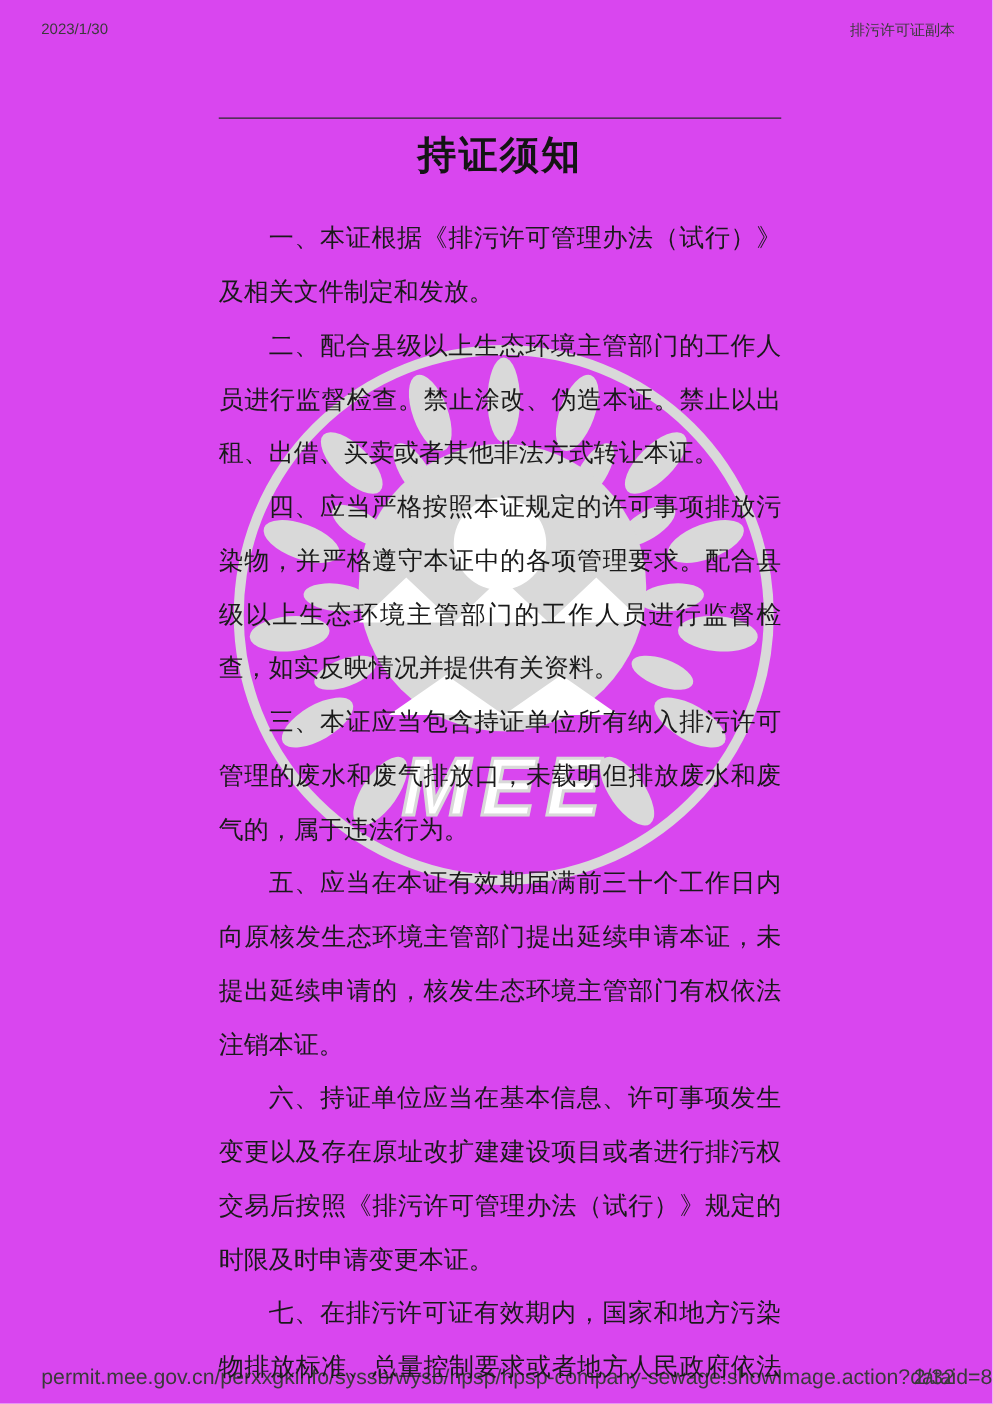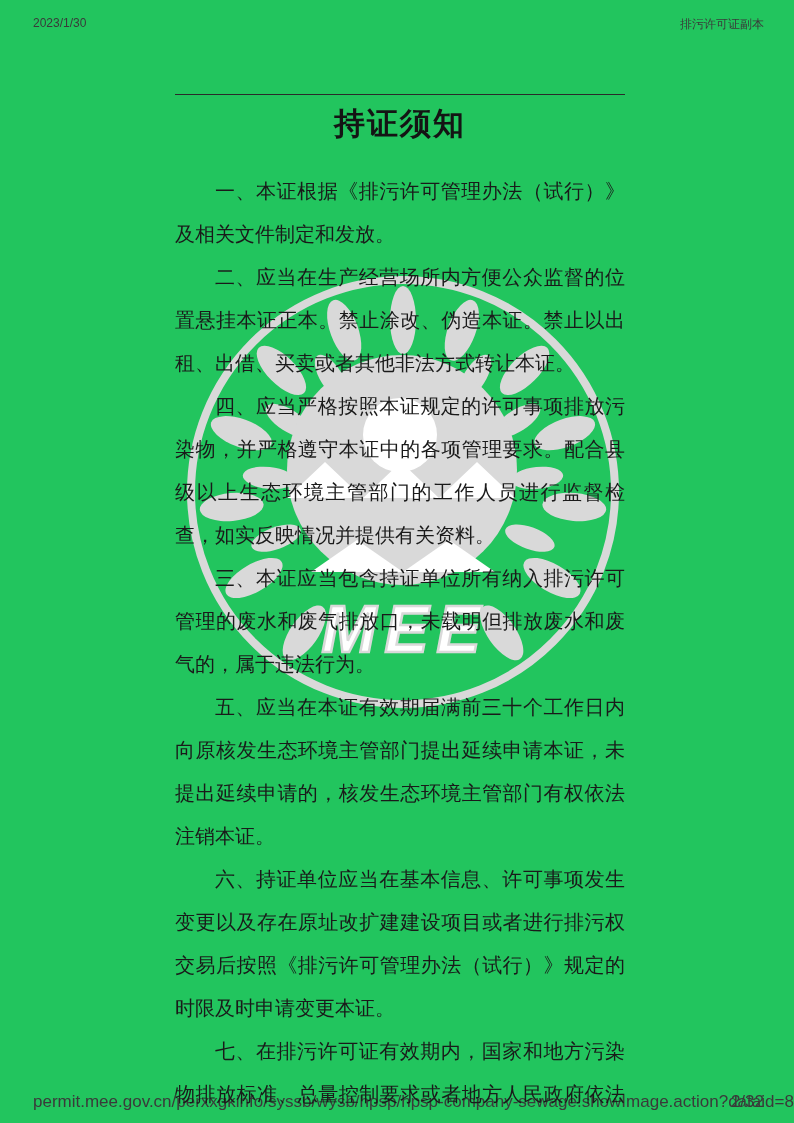--- a/index.html
+++ b/index.html
@@ -1,18 +1,18 @@
 <!DOCTYPE html>
 <html lang="zh"><head>
 <meta charset="utf-8">
 <style>
   html,body { margin:0; padding:0; background:#ffffff; }
   .page {
     position:relative; width:794px; height:1123px;
-    background:#22c55e; overflow:hidden;
+    background:#d946ef; overflow:hidden;
     font-family:"Liberation Serif", serif;
     color:#1a1a1a;
   }
   
   .print-header {
     position:absolute; top:16px; left:33px; right:30px; height:16px;
     font-family:"Liberation Sans", sans-serif;
     font-size:12px; color:#3a3a3a;
   }
   .print-header .date { position:absolute; left:0; top:0; }
@@ -99,21 +99,21 @@
 
       <text x="222" y="380" text-anchor="middle" fill="#ffffff" stroke="#d9d9d9" stroke-width="2.5">MEE</text>
     </g>
   </svg>
 
   <div class="top-rule"></div>
 
   <div class="doc">
     <h1 class="doc-title">持证须知</h1>
     <p>一、本证根据《排污许可管理办法（试行）》及相关文件制定和发放。</p>
-    <p>二、应当在生产经营场所内方便公众监督的位置悬挂本证正本。禁止涂改、伪造本证。禁止以出租、出借、买卖或者其他非法方式转让本证。</p>
+    <p>二、配合县级以上生态环境主管部门的工作人员进行监督检查。禁止涂改、伪造本证。禁止以出租、出借、买卖或者其他非法方式转让本证。</p>
     <p>四、应当严格按照本证规定的许可事项排放污染物，并严格遵守本证中的各项管理要求。配合县级以上生态环境主管部门的工作人员进行监督检查，如实反映情况并提供有关资料。</p>
     <p>三、本证应当包含持证单位所有纳入排污许可管理的废水和废气排放口，未载明但排放废水和废气的，属于违法行为。</p>
     <p>五、应当在本证有效期届满前三十个工作日内向原核发生态环境主管部门提出延续申请本证，未提出延续申请的，核发生态环境主管部门有权依法注销本证。</p>
     <p>六、持证单位应当在基本信息、许可事项发生变更以及存在原址改扩建建设项目或者进行排污权交易后按照《排污许可管理办法（试行）》规定的时限及时申请变更本证。</p>
     <p>七、在排污许可证有效期内，国家和地方污染物排放标准、总量控制要求或者地方人民政府依法制定的限期达标规划、重污染天气应急预案发生变化时，持证单位应及时申请变更排污许可证。</p>
   </div>
 
   <div class="print-footer">
     <span class="url">permit.mee.gov.cn/perxxgkinfo/syssb/wysb/hpsp/hpsp-company-sewage!showImage.action?dataid=8ce6bd17840948babd77ebd52dd71465</span>
     <span class="page-num">2/32</span>

